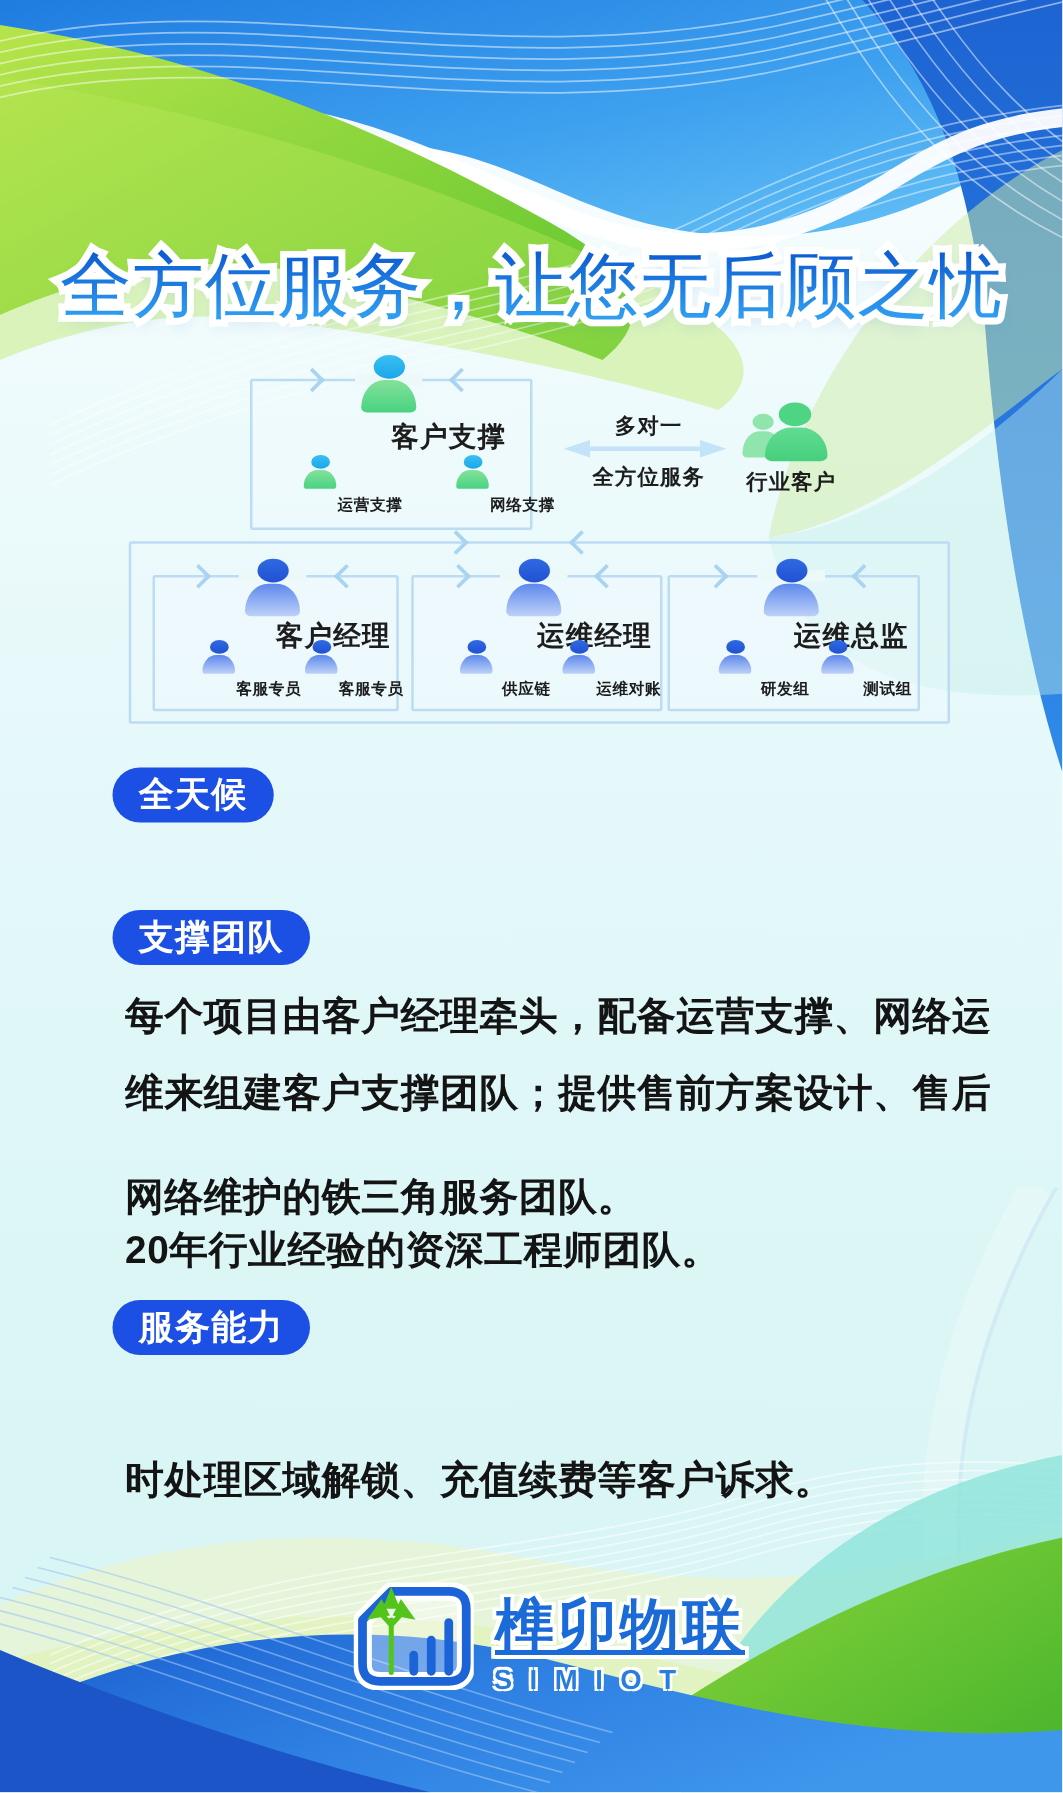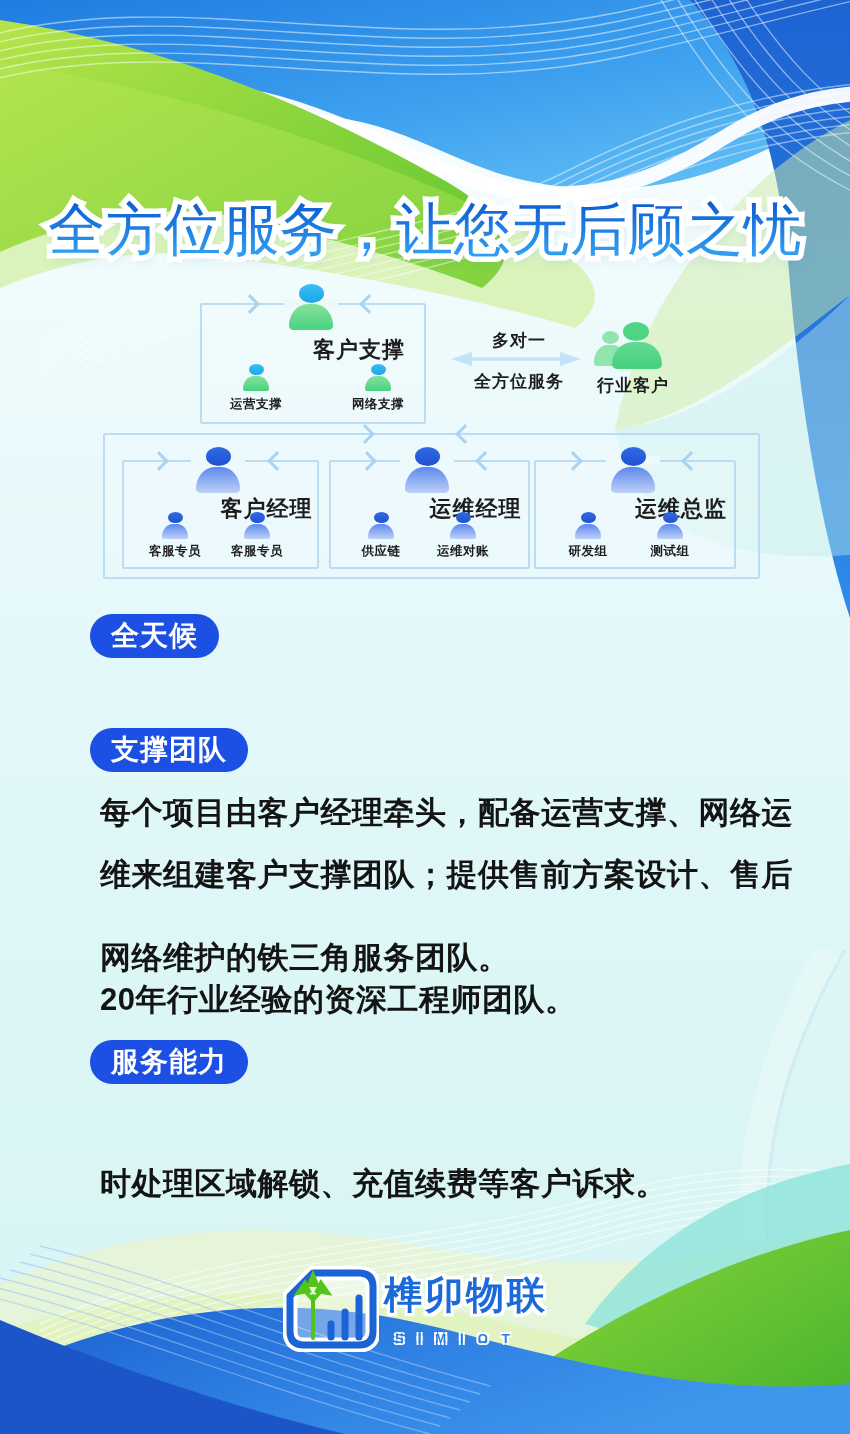--- a/index.html
+++ b/index.html
@@ -24,33 +24,33 @@
   .person.lg .body{width:44px;height:26px;}
   .person.sm .head{width:15px;height:11px;}
   .person.sm .body{width:26px;height:15px;}
   .person.blue .head{background:linear-gradient(180deg,#2f6ae2,#2151d2);}
   .person.blue .body{background:linear-gradient(180deg,#5d88ec,#bdd1f8);}
   .person.green .head{background:linear-gradient(180deg,#38bff3,#1ba7e8);}
   .person.green .body{background:linear-gradient(180deg,#86e19a,#47d381);}
   .pmask{position:absolute;z-index:3;background:#edf8f9;}
   .olabel{position:absolute;font-weight:700;color:#1d1d1d;text-align:center;white-space:nowrap;z-index:4;}
   .olabel.big{font-size:22px;letter-spacing:1px;padding-left:48px;}
-  .olabel.small{font-size:12.5px;letter-spacing:0.5px;}
+  .olabel.small{font-size:12.5px;letter-spacing:0.5px;margin-left:40px;}
   .olabel.mid{font-size:17px;letter-spacing:1px;}
   .grp{position:absolute;z-index:4;}
   .grp .g{position:absolute;border-radius:50% 50% 14% 14% / 100% 100% 20% 20%;}
   .grp .gh{position:absolute;border-radius:50%;}
   
   .badge{position:absolute;left:90px;background:#1c4fe3;color:#ffffff;font-size:28px;font-weight:700;
     padding:7px 21px;border-radius:26px;letter-spacing:1px;white-space:nowrap;z-index:3;line-height:30px;}
   .pline{position:absolute;left:100px;font-size:31px;font-weight:600;color:#141414;letter-spacing:0.5px;white-space:nowrap;z-index:3;line-height:40px;}
   
-  .brand{position:absolute;left:384px;top:1270px;font-size:38px;font-weight:900;color:#1a6ad8;letter-spacing:3px;white-space:nowrap;z-index:3;
-    text-shadow:-3px -3px 0 #fff,3px -3px 0 #fff,-3px 3px 0 #fff,3px 3px 0 #fff,0 -3px 0 #fff,0 3px 0 #fff,-3px 0 0 #fff,3px 0 0 #fff;}
-  .brand-sub{position:absolute;left:395px;top:1331px;font-size:13px;font-weight:700;color:#2a7de0;letter-spacing:14px;white-space:nowrap;z-index:3;
+  .brand{position:absolute;left:396px;top:1270px;font-size:47px;font-weight:900;color:#1a6ad8;letter-spacing:3px;white-space:nowrap;z-index:3;
+    text-shadow:-3px -3px 0 #fff,3px -3px 0 #fff,-3px 3px 0 #fff,3px 3px 0 #fff,0 -3px 0 #fff,0 3px 0 #fff,-3px 0 0 #fff,3px 0 0 #fff;text-decoration:underline;}
+  .brand-sub{position:absolute;left:395px;top:1331px;font-size:22px;font-weight:700;color:#2a7de0;letter-spacing:14px;white-space:nowrap;z-index:3;
     text-shadow:-2px -2px 0 #fff,2px -2px 0 #fff,-2px 2px 0 #fff,2px 2px 0 #fff;text-align:right;}
 </style>
 </head>
 <body>
 
 <div id="poster">
 
   <svg class="deco" style="left:0;top:0;" width="850" height="640" viewBox="0 0 850 640">
     <defs>
       <linearGradient id="gBlue" x1="0" y1="0" x2="0.9" y2="1">

